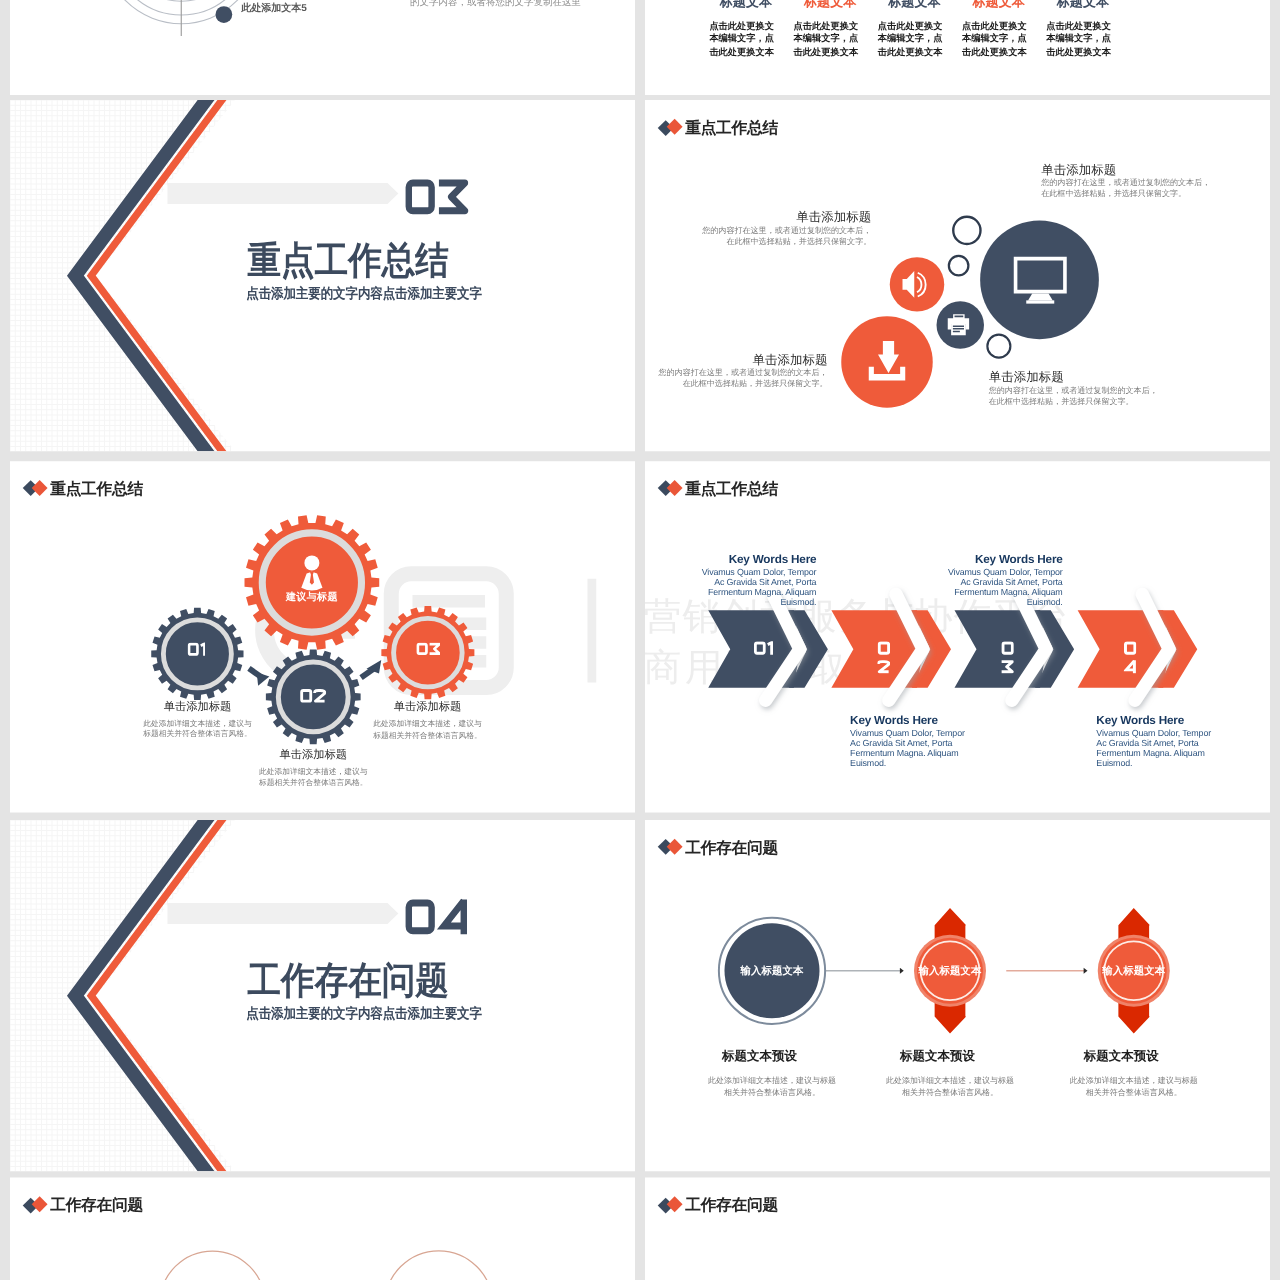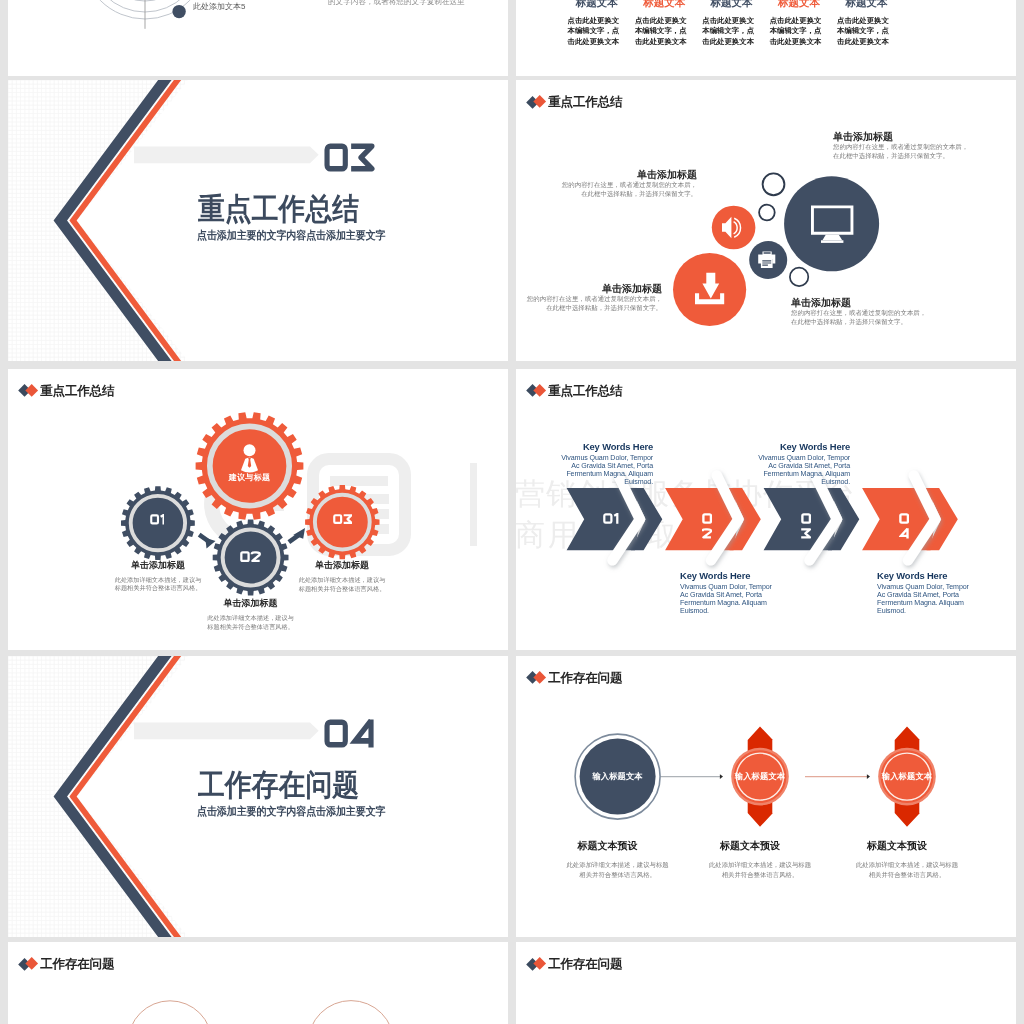--- a/index.html
+++ b/index.html
@@ -10,41 +10,41 @@
   .slide > svg.bg{position:absolute;left:0;top:0;}
   
   .sh{position:absolute;display:flex;align-items:center;}
   .sh .dm{position:relative;width:21.2px;height:13px;}
   .sh .d1,.sh .d2{position:absolute;width:9.1px;height:9.1px;transform:rotate(45deg);}
   .sh .d1{left:0.6px;top:1.9px;background:#3b4a5e;}
   .sh .d2{left:7.6px;top:1.4px;width:9.4px;height:9.4px;background:#ea5638;}
   .sh .ht{font-size:12.6px;font-weight:bold;color:#262626;letter-spacing:-0.25px;line-height:13px;}
   .divtitle{position:absolute;font-weight:bold;color:#3c4a5e;white-space:nowrap;}
   .divsub{position:absolute;font-weight:bold;color:#3c4a5e;white-space:nowrap;}
-  .blocktitle{font-weight:bold;color:#2b2b2b;}
+  .blocktitle{font-weight:normal;color:#2b2b2b;}
   .blockbody{color:#7a7a7a;}
 </style>
 </head>
 <body>
 
 <div id="stage">
 
 <div class="slide" id="slide1" style="left:8px;top:-205.5px;">
   <svg class="bg" width="500" height="281" viewBox="0 0 500 281">
         <circle cx="137" cy="161" r="34" fill="none" stroke="#e8b4a2" stroke-width="0.9"></circle>
         <circle cx="137" cy="161" r="45" fill="none" stroke="#b9bec6" stroke-width="0.9"></circle>
         <circle cx="137" cy="161" r="56" fill="none" stroke="#b9bec6" stroke-width="0.9"></circle>
         <circle cx="137" cy="161" r="63" fill="none" stroke="#b9bec6" stroke-width="0.9"></circle>
         <line x1="137" y1="83" x2="137" y2="233.8" stroke="#9b9b9b" stroke-width="0.9"></line>
         <circle cx="138.2" cy="127.0" r="6.7" fill="#404e63"></circle>
         <circle cx="165.9" cy="126.5" r="6.7" fill="#404e63"></circle>
         <circle cx="191.8" cy="149.4" r="6.7" fill="#404e63"></circle>
         <circle cx="171.1" cy="216.6" r="6.7" fill="#404e63"></circle>
       </svg>
-  <div style="position:absolute;left:185px;top:206px;font-size:8px;color:#595959;font-weight:normal;white-space:nowrap;color:#595959;">此处添加文本5</div>
+  <div style="position:absolute;left:185px;top:206px;font-size:8px;color:#595959;font-weight:bold;white-space:nowrap;color:#595959;">此处添加文本5</div>
   <div style="position:absolute;left:320px;top:201px;width:180px;font-size:7.6px;color:#8c8c8c;line-height:11px;">的文字内容，或者将您的文字复制在这里</div>
 </div>
 
 <div class="slide" id="slide2" style="left:516px;top:-205.5px;">
   <div style="position:absolute;left:51.5px;top:201.5px;width:58.6px;">
     <div style="font-size:10.5px;font-weight:bold;color:#404e63;line-height:13px;text-align:center;white-space:nowrap;">标题文本</div>
     <div style="font-size:7.4px;font-weight:bold;color:#1d1d1d;line-height:10.35px;margin-top:7px;text-align:left;">点击此处更换文本编辑文字，点击此处更换文本</div>
   </div>
   <div style="position:absolute;left:118.9px;top:201.5px;width:58.6px;">
     <div style="font-size:10.5px;font-weight:bold;color:#ef5b3a;line-height:13px;text-align:center;white-space:nowrap;">标题文本</div>

